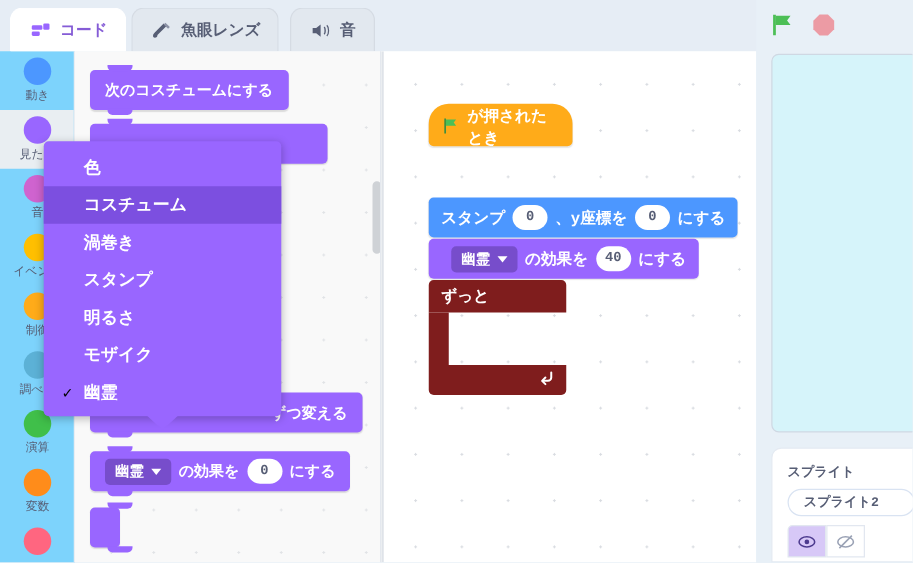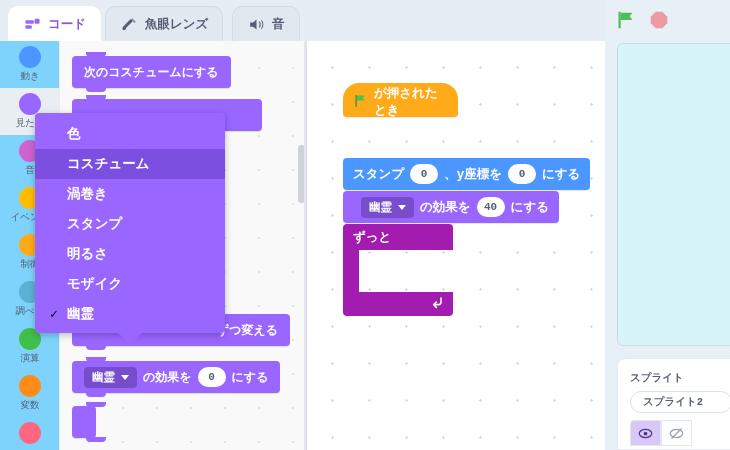--- a/index.html
+++ b/index.html
@@ -124,21 +124,21 @@
     background-image: radial-gradient(#d8dbe0 1px, transparent 1.1px);
     background-size: 37px 37px; background-position: 9px 8px;
   }
   .ws-edge { position: absolute; left: 0; top: 0; bottom: 0; width: 2px; background: #dfe3e9; }
 
   .blk { position: absolute; border-radius: 4px; color: #fff; font-weight: bold; font-size: 12.5px;
          display: flex; align-items: center; gap: 6px; padding: 0 10px; box-shadow: 0 1px 1px rgba(0,0,0,.1); }
   .blk.hat { background: #ffab19; height: 34px; border-radius: 16px 16px 4px 4px; padding-top: 4px; }
   .blk.motion { background: #4c97ff; height: 32px; }
   .blk.looks { background: #9966ff; height: 32px; }
-  .c-control { background: #a21caf; }
+  .c-control { background: #7f1d1d; }
   .c-pen { background: #0fbd8c; }
 
   
   .stagepanel {
     position: absolute; left: 605px; top: 0; width: 125px; height: 450px;
     background: #e8f0f7;
   }
   .ctrlbar { position: absolute; left: 0; top: 8px; width: 125px; height: 28px; display: flex; align-items: center; gap: 12px; padding-left: 10px; }
   .stage {
     position: absolute; left: 12px; top: 43px; width: 118px; height: 303px;

